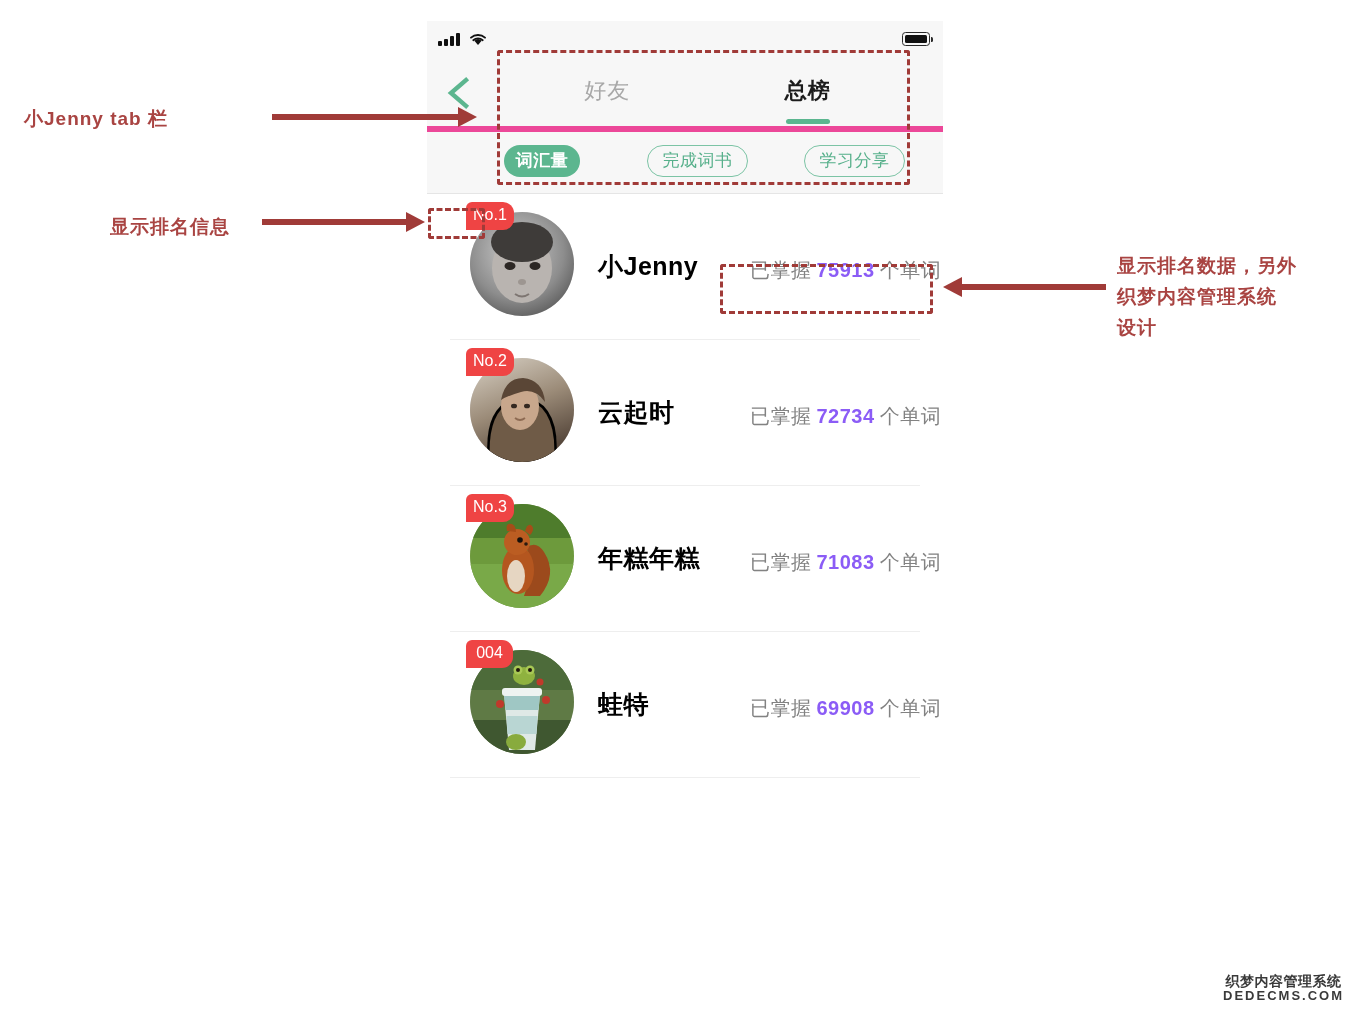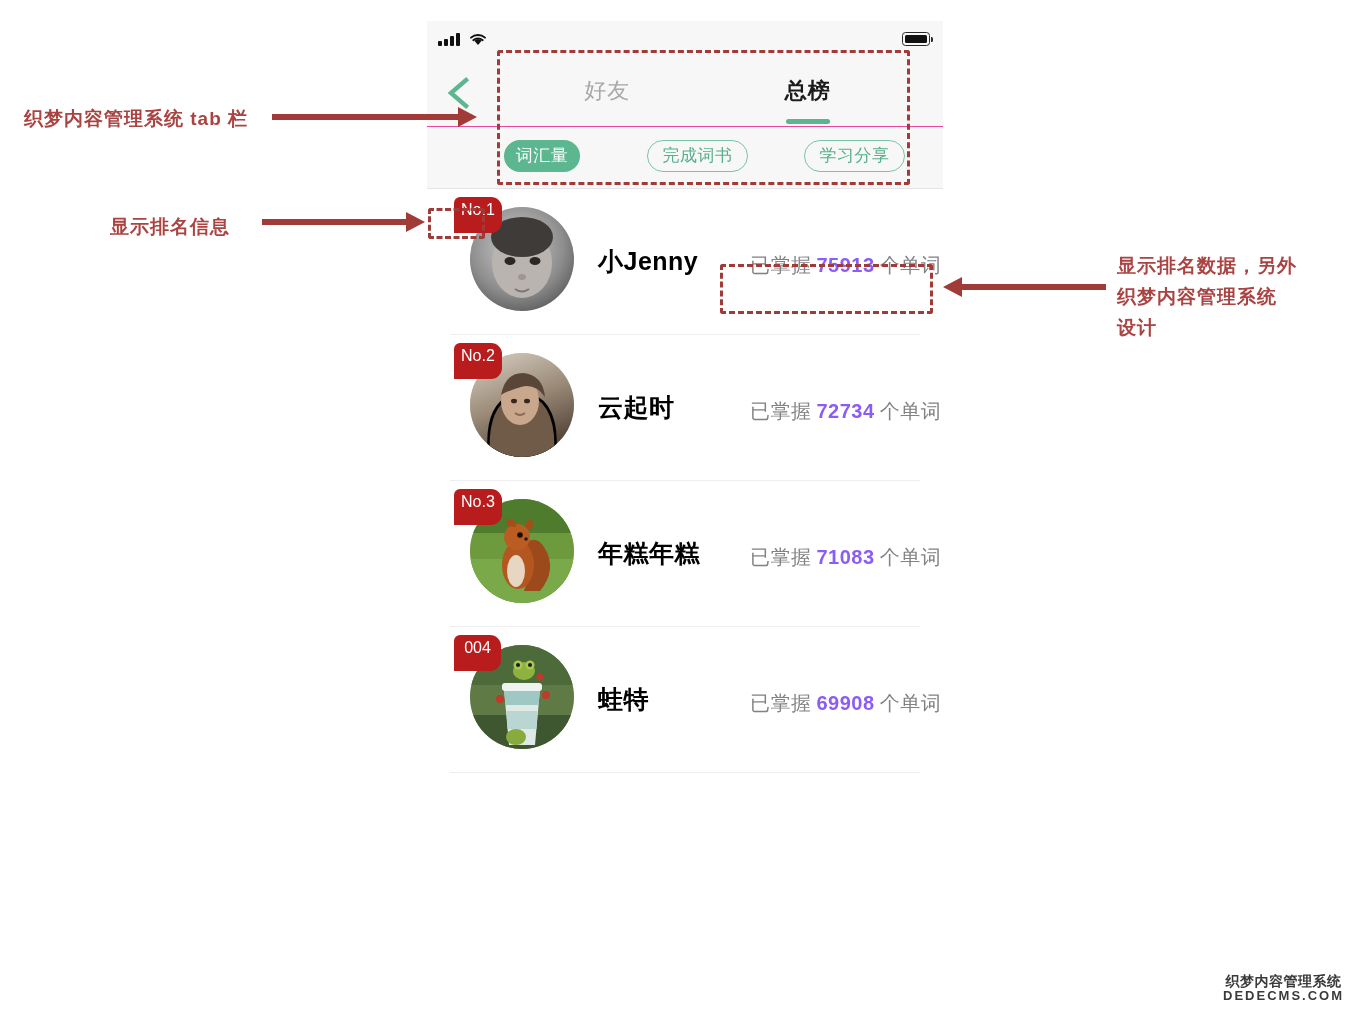--- a/index.html
+++ b/index.html
@@ -96,21 +96,21 @@
     height: 100%;
     background: #111;
     border-radius: 1.5px;
   }
 
   
   .navbar {
     position: relative;
     height: 67px;
     background: #f7f7f7;
-    border-bottom: 1px solid #ec4899;
+    border-bottom: 6px solid #ec4899;
   }
   .back-btn {
     position: absolute;
     left: 12px;
     top: 14px;
     width: 40px;
     height: 40px;
   }
   .tabs {
     position: absolute;
@@ -162,20 +162,21 @@
     border-radius: 17px;
     font-size: 17px;
     text-align: center;
     letter-spacing: 0.5px;
   }
   .chip.solid {
     background: #5cb68f;
     color: #ffffff;
     left: 77px;
     width: 76px;
+    font-weight: bold;
   }
   .chip.outline {
     background: transparent;
     color: #57b08b;
     border: 1.5px solid #7cc4a5;
     line-height: 29px;
   }
   .chip.c2 { left: 220px; width: 101px; }
   .chip.c3 { left: 377px; width: 101px; }
 
@@ -185,28 +186,28 @@
     background: #ffffff;
   }
   .row {
     position: relative;
     height: 145px;
     border-bottom: 1px solid #eeeeee;
     margin: 0 23px;
   }
   .rank-badge {
     position: absolute;
-    left: 4px;
+    left: 16px;
     top: 8px;
-    height: 36px;
+    height: 28px;
     line-height: 25px;
     min-width: 47px;
     padding: 0 7px;
     box-sizing: border-box;
-    background: #b91c1c;
+    background: #ef4444;
     color: #ffffff;
     font-size: 16px;
     text-align: center;
     border-radius: 6px 11px 11px 0;
     z-index: 2;
   }
   .avatar {
     position: absolute;
     left: 20px;
     top: 18px;
@@ -470,21 +471,21 @@
 
   </div>
 </div>
 
 <div class="dash-box" style="left:497px; top:50px; width:413px; height:135px;"></div>
 
 <div class="dash-box" style="left:428px; top:208px; width:57px; height:31px;"></div>
 
 <div class="dash-box" style="left:720px; top:264px; width:213px; height:50px;"></div>
 
-<div class="anno-text" style="left:24px; top:103px;">织梦内容管理系统 tab 栏</div>
+<div class="anno-text" style="left:24px; top:103px;">小Jenny tab 栏</div>
 <div class="arrow right" style="left:272px; top:107px; width:205px;">
   <span class="shaft"></span>
     <span class="head"></span>
 </div>
 
 <div class="anno-text" style="left:110px; top:211px;">显示排名信息</div>
 <div class="arrow right" style="left:262px; top:212px; width:163px;">
   <span class="shaft"></span>
     <span class="head"></span>
 </div>

